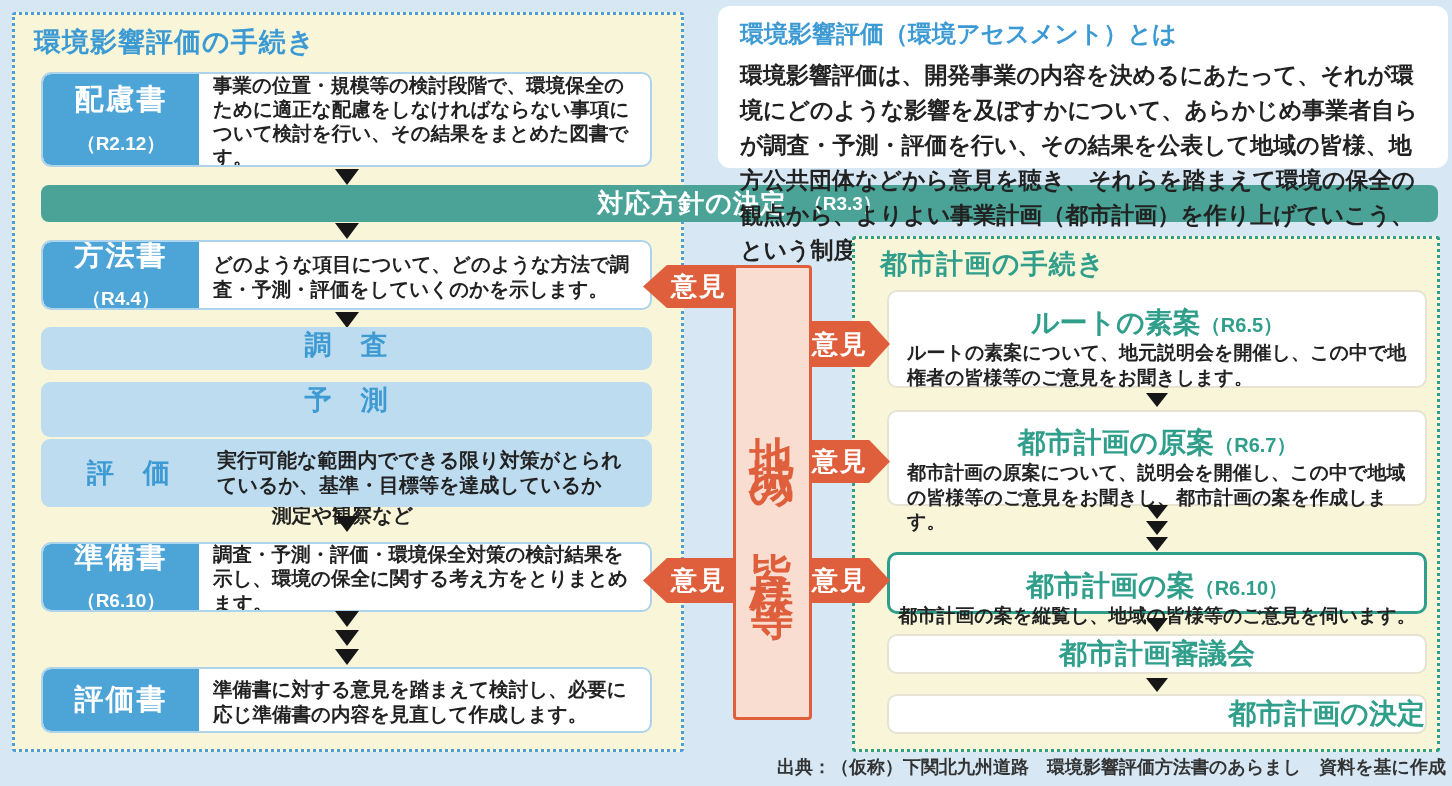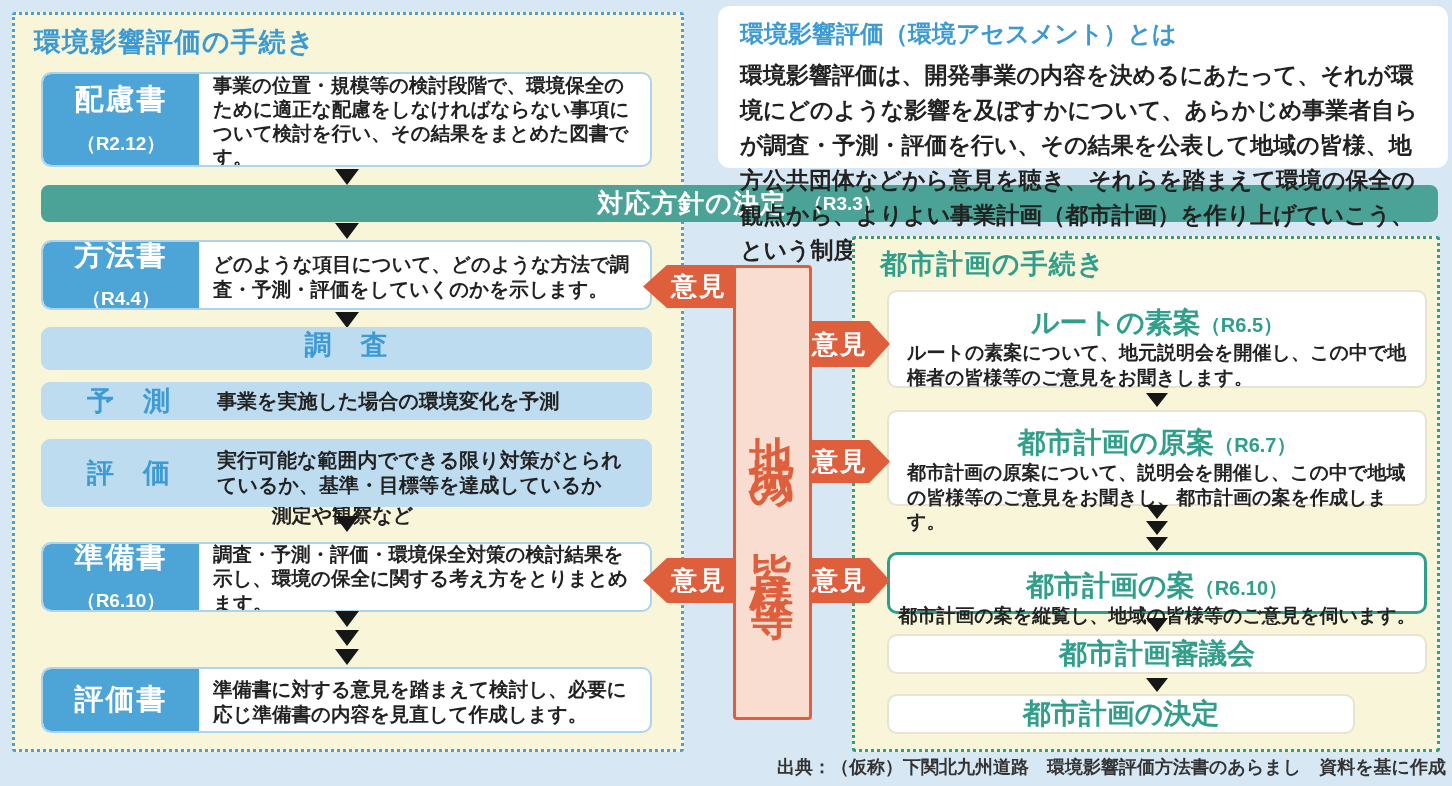--- a/index.html
+++ b/index.html
@@ -113,21 +113,21 @@
       <span class="date">（R4.4）</span>
     </div>
     <div class="doc-desc">どのような項目について、どのような方法で調査・予測・評価をしていくのかを示します。</div>
   </div>
   <div class="abs tri" style="left:335px; top:312px;"></div>
 
   <div class="abs step-bar" style="left:41px; top:327px; width:611px; height:43px;flex-direction:column;">
     <span class="step-label">調　査</span>
     <span class="step-desc">測定や観察など</span>
   </div>
-  <div class="abs step-bar" style="left:41px; top:382px; width:611px; height:38px;">
+  <div class="abs step-bar" style="left:41px; top:382px; width:611px; height:55px;flex-direction:column;">
     <span class="step-label">予　測</span>
     <span class="step-desc">事業を実施した場合の環境変化を予測</span>
   </div>
   <div class="abs step-bar" style="left:41px; top:439px; width:611px; height:68px;">
     <span class="step-label">評　価</span>
     <span class="step-desc" style="padding-right:20px;">実行可能な範囲内でできる限り対策がとられているか、基準・目標等を達成しているか</span>
   </div>
   <div class="abs tri" style="left:335px; top:516px;"></div>
 
   <div class="abs doc-row" style="left:41px; top:542px; width:611px; height:70px;">
@@ -194,19 +194,19 @@
     </div>
     <div class="body center">都市計画の案を縦覧し、地域の皆様等のご意見を伺います。</div>
   </div>
   <div class="abs tri small" style="left:1146px; top:618px;"></div>
 
   <div class="abs rbox simple" style="left:887px; top:634px; width:540px; height:40px;">
     <div class="head">都市計画審議会</div>
   </div>
   <div class="abs tri small" style="left:1146px; top:678px;"></div>
 
-  <div class="abs rbox simple" style="left:887px; top:694px; width:468px; height:40px;">
+  <div class="abs rbox simple" style="left:887px; top:694px; width:540px; height:40px;justify-content:flex-end;">
     <div class="head">都市計画の決定</div>
   </div>
 
   <div class="abs footer-note" style="right:6px; top:755px;">出典：（仮称）下関北九州道路　環境影響評価方法書のあらまし　資料を基に作成</div>
 
 </div>
 
 </body></html>

